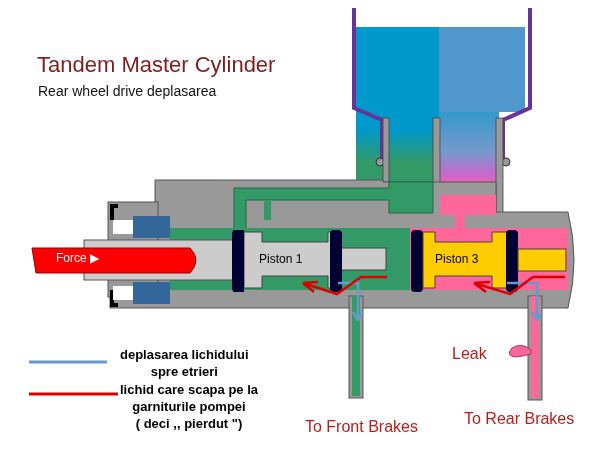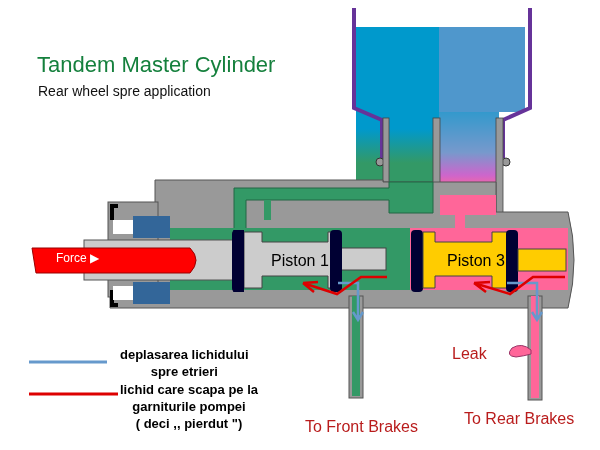--- a/index.html
+++ b/index.html
@@ -1,23 +1,23 @@
 <!DOCTYPE html>
 <html><head>
 <meta charset="utf-8">
 <style>
   html, body { margin: 0; padding: 0; background: #ffffff; }
   body { width: 600px; height: 450px; position: relative; overflow: hidden; font-family: "Liberation Sans", sans-serif; }
   svg { position: absolute; left: 0; top: 0; }
-  .title { position: absolute; left: 37px; top: 52px; font-size: 22px; color: #15803d; white-space: nowrap; }
+  .title { position: absolute; left: 37px; top: 52px; font-size: 22px; color: #7f1d1d; white-space: nowrap; }
   .subtitle { position: absolute; left: 38px; top: 83px; font-size: 14px; color: #111; white-space: nowrap; }
   .legend-text { position: absolute; left: 120px; font-size: 13px; font-weight: bold; color: #000; line-height: 17px; white-space: nowrap; text-align: center; }
   .lbl { position: absolute; font-size: 16px; color: #b91c1c; white-space: nowrap; }
   .lbl-force { position: absolute; left: 56px; top: 251px; font-size: 12px; color: #fff; white-space: nowrap; }
-  .piston-lbl { position: absolute; font-size: 16px; color: #000; white-space: nowrap; margin-left: 12px; }
+  .piston-lbl { position: absolute; font-size: 12px; color: #000; white-space: nowrap; }
 </style>
 </head>
 <body>
 
 <svg width="600" height="450" viewBox="0 0 600 450">
   <defs>
     <linearGradient id="resR" x1="0" y1="0" x2="0" y2="1">
       <stop offset="0" stop-color="#3399cc"></stop>
       <stop offset="0.45" stop-color="#7799cc"></stop>
       <stop offset="0.7" stop-color="#cc66cc"></stop>
@@ -101,21 +101,21 @@
   <path d="M507,283 L537,283 L537,318 M532,312 L537,320 L542,312" stroke="#6699cc" stroke-width="2.5" fill="none"></path>
 
   <path d="M387,277 L361,277 L337,294 L303,283 M303,283 L318,282 M303,283 L314,292" stroke="#dd0000" stroke-width="2.5" fill="none"></path>
   <path d="M565,277 L533,277 L510,294 L474,283 M474,283 L490,282 M474,283 L486,292" stroke="#dd0000" stroke-width="2.5" fill="none"></path>
 
   <line x1="29" y1="362" x2="107" y2="362" stroke="#6699cc" stroke-width="3"></line>
   <line x1="29" y1="394" x2="118" y2="394" stroke="#dd0000" stroke-width="3"></line>
 </svg>
 
 <div class="title">Tandem Master Cylinder</div>
-<div class="subtitle">Rear wheel spre application</div>
+<div class="subtitle">Rear wheel drive deplasarea</div>
 
 <div class="lbl-force">Force ▶</div>
 <div class="piston-lbl" style="left:259px; top:252px;">Piston 1</div>
 <div class="piston-lbl" style="left:435px; top:252px;">Piston 3</div>
 <div class="lbl" style="left:452px; top:345px;">Leak</div>
 <div class="lbl" style="left:305px; top:410px;margin-top:8px;">To Front Brakes</div>
 <div class="lbl" style="left:464px; top:410px;">To Rear Brakes</div>
 
 <div class="legend-text" style="top:346px;">
   <div>deplasarea lichidului</div>

